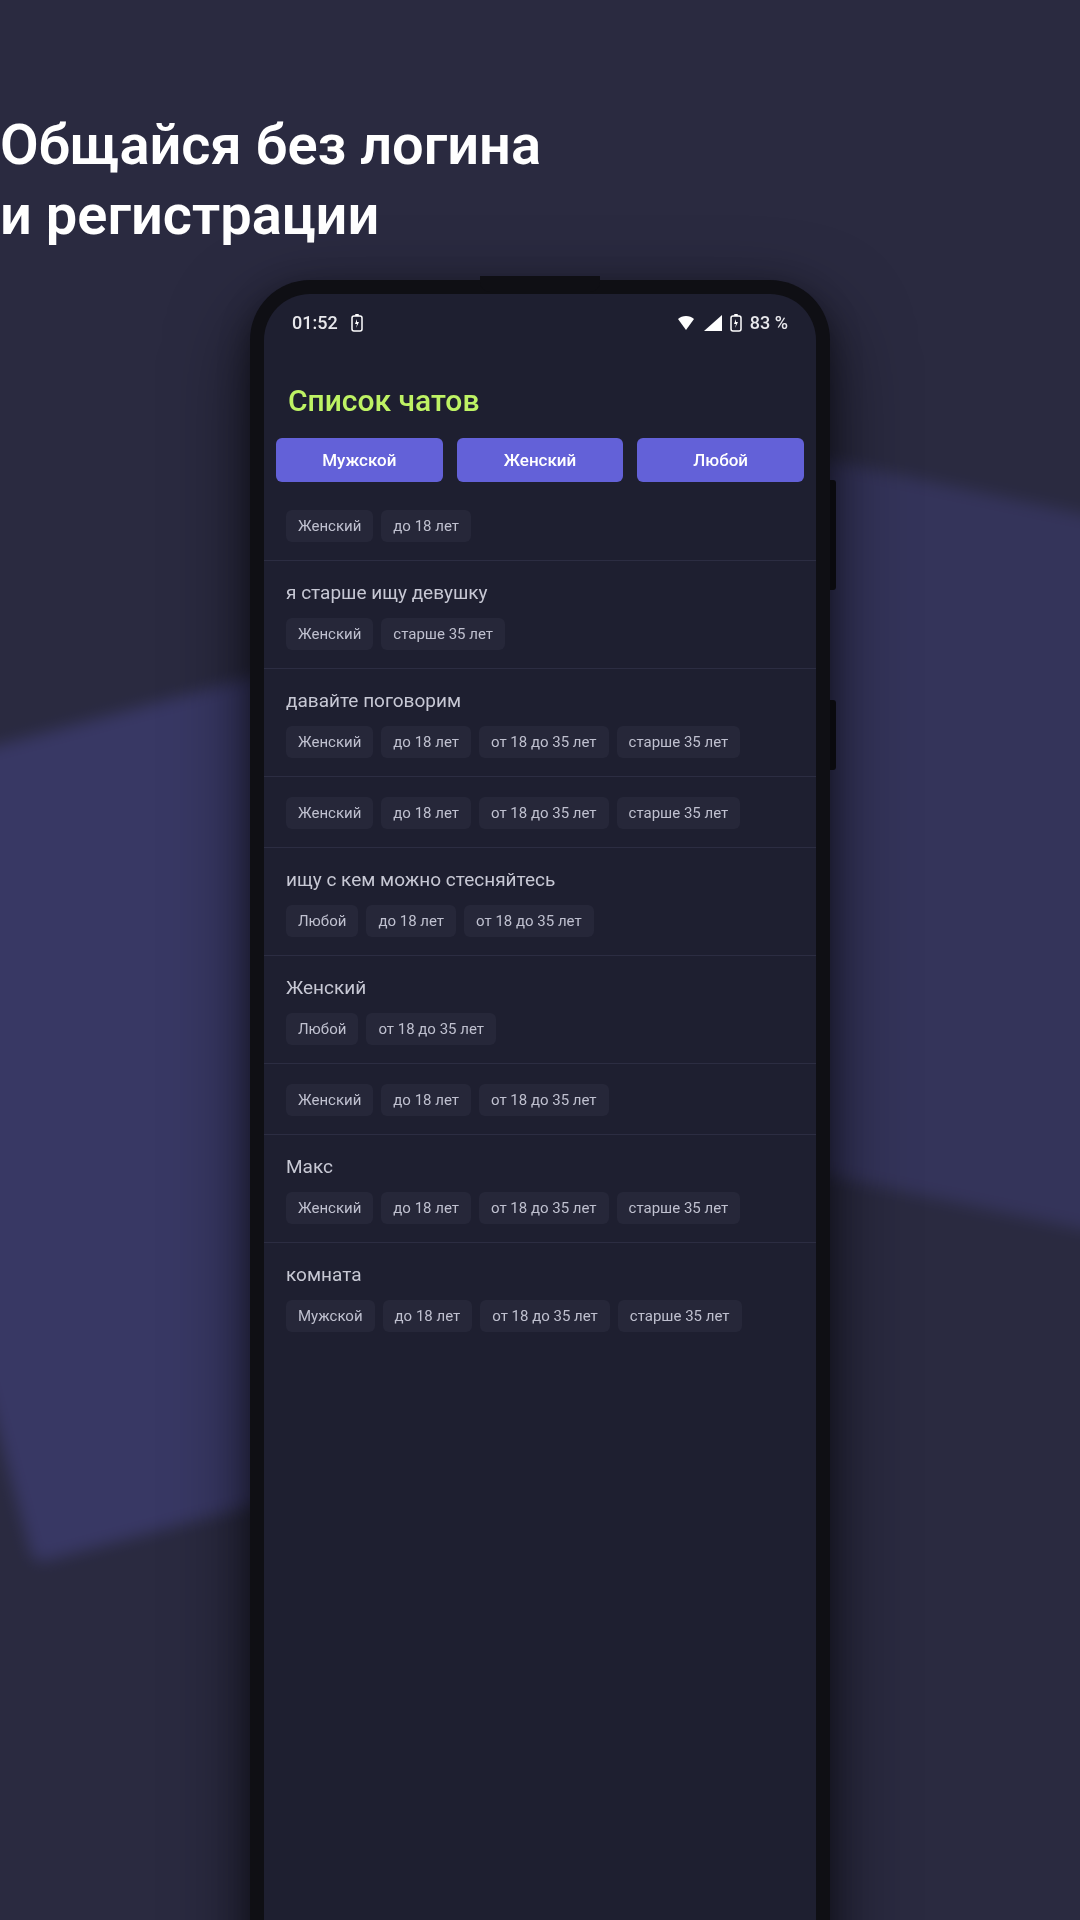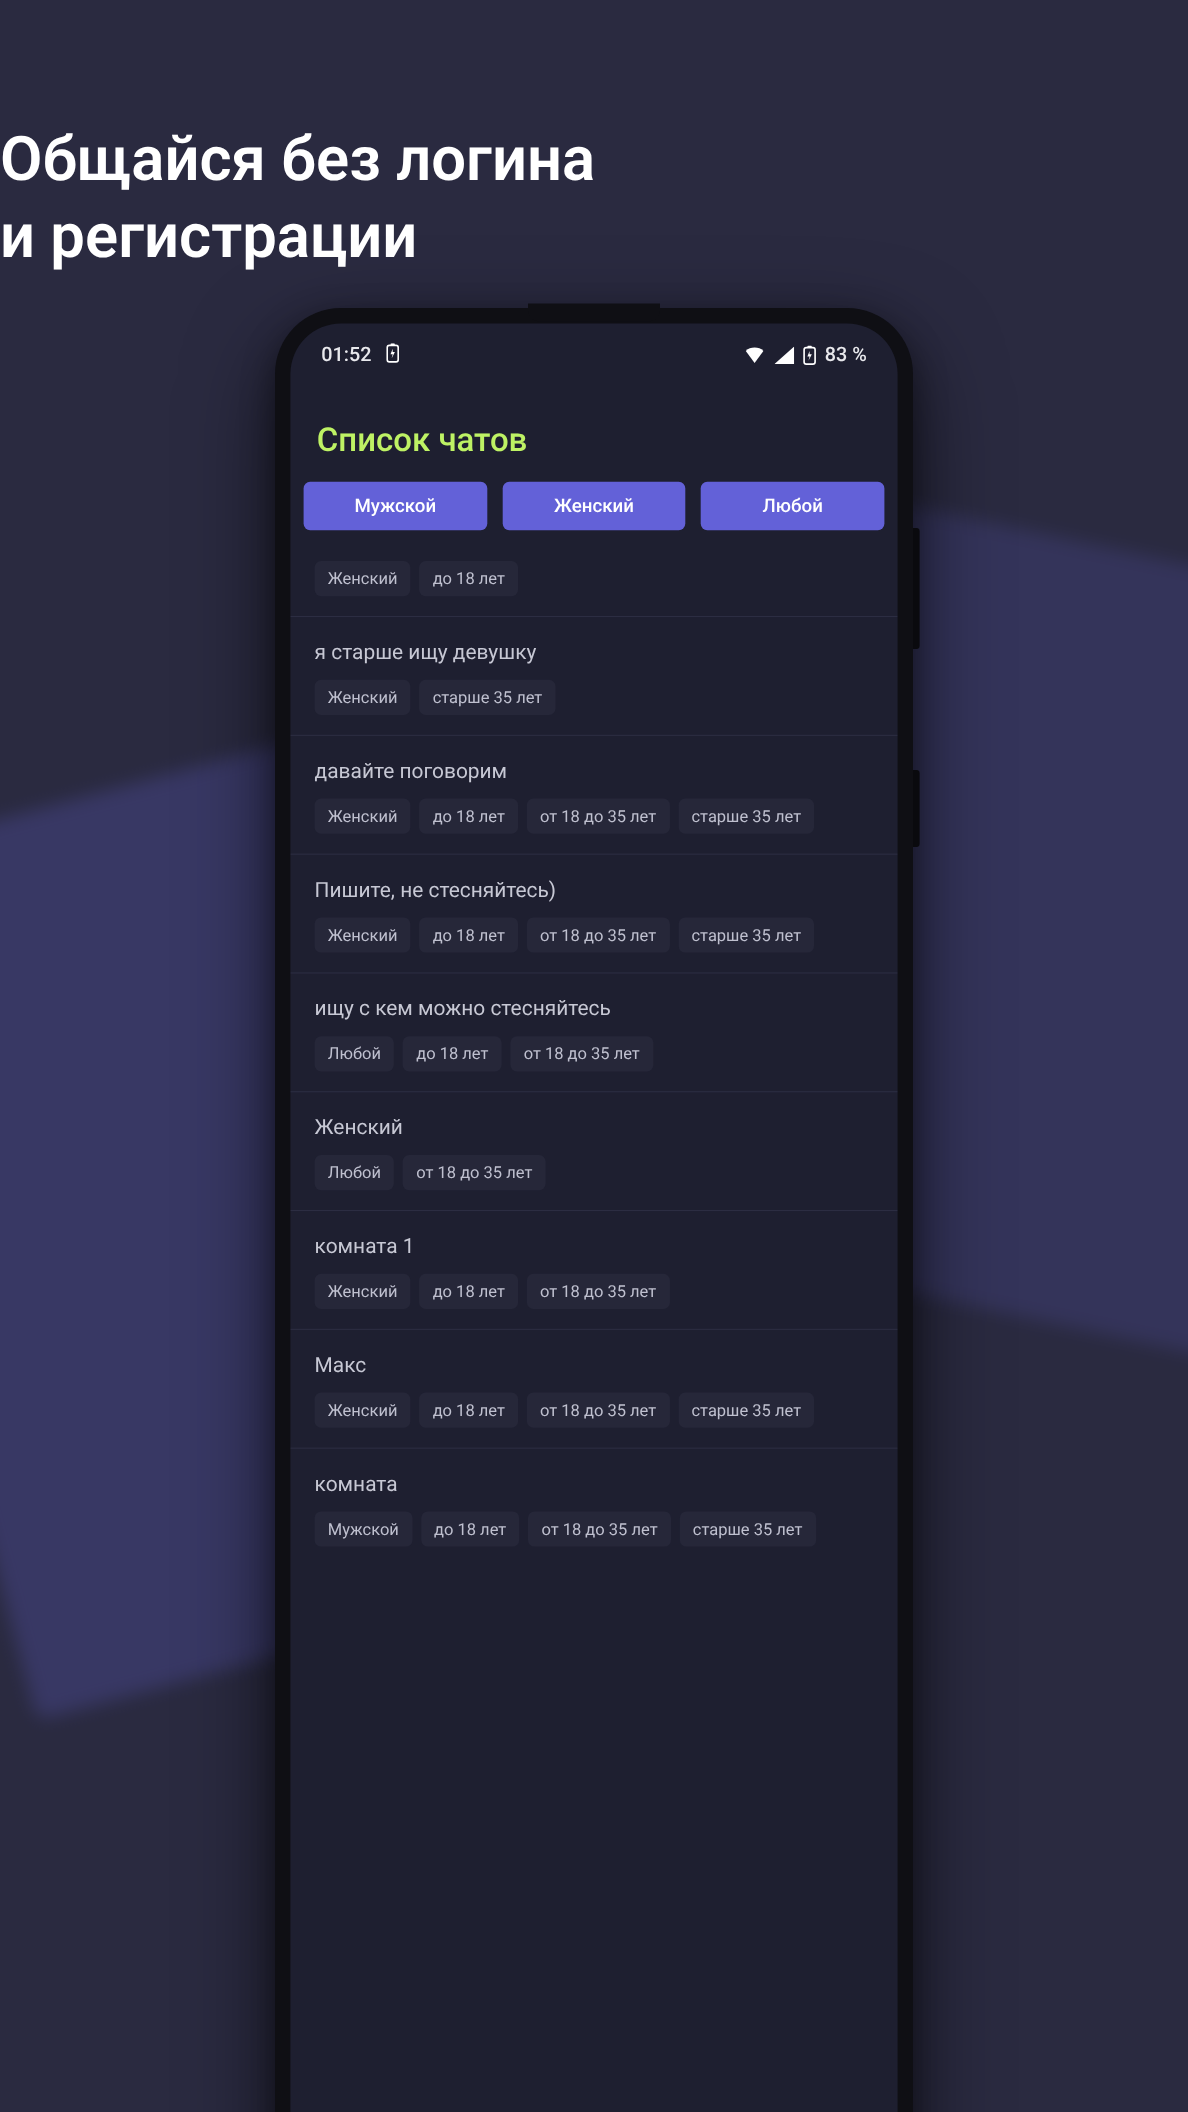--- a/index.html
+++ b/index.html
@@ -87,21 +87,21 @@
   .phone-side-btn-2 { top: 420px; height: 70px; }
 
   .status-bar {
     display: flex;
     justify-content: space-between;
     align-items: center;
     padding: 18px 28px 10px 28px;
     font-size: 18px;
     font-weight: 500;
   }
-  .status-left { display: flex; gap: 13px; }
+  .status-left { display: flex; align-items: center; gap: 13px; }
   .status-right { display: flex; align-items: center; gap: 8px; }
   .status-icon svg { display: block; }
 
   .page-title {
     padding: 40px 24px 20px 24px;
     font-size: 30px;
     font-weight: 500;
     color: #bef264;
   }
 
@@ -221,21 +221,20 @@
         <div class="chat-item">
           <div class="chat-title">давайте поговорим</div>
           <div class="chat-tags">
             <span class="chat-tag">Женский</span>
             <span class="chat-tag">до 18 лет</span>
             <span class="chat-tag">от 18 до 35 лет</span>
             <span class="chat-tag">старше 35 лет</span>
           </div>
         </div>
         <div class="chat-item">
-          <div class="chat-title">Пишите, не стесняйтесь)</div>
           <div class="chat-tags">
             <span class="chat-tag">Женский</span>
             <span class="chat-tag">до 18 лет</span>
             <span class="chat-tag">от 18 до 35 лет</span>
             <span class="chat-tag">старше 35 лет</span>
           </div>
         </div>
         <div class="chat-item">
           <div class="chat-title">ищу с кем можно стесняйтесь</div>
           <div class="chat-tags">
@@ -245,21 +244,20 @@
           </div>
         </div>
         <div class="chat-item">
           <div class="chat-title">Женский</div>
           <div class="chat-tags">
             <span class="chat-tag">Любой</span>
             <span class="chat-tag">от 18 до 35 лет</span>
           </div>
         </div>
         <div class="chat-item">
-          <div class="chat-title">комната 1</div>
           <div class="chat-tags">
             <span class="chat-tag">Женский</span>
             <span class="chat-tag">до 18 лет</span>
             <span class="chat-tag">от 18 до 35 лет</span>
           </div>
         </div>
         <div class="chat-item">
           <div class="chat-title">Макс</div>
           <div class="chat-tags">
             <span class="chat-tag">Женский</span>

